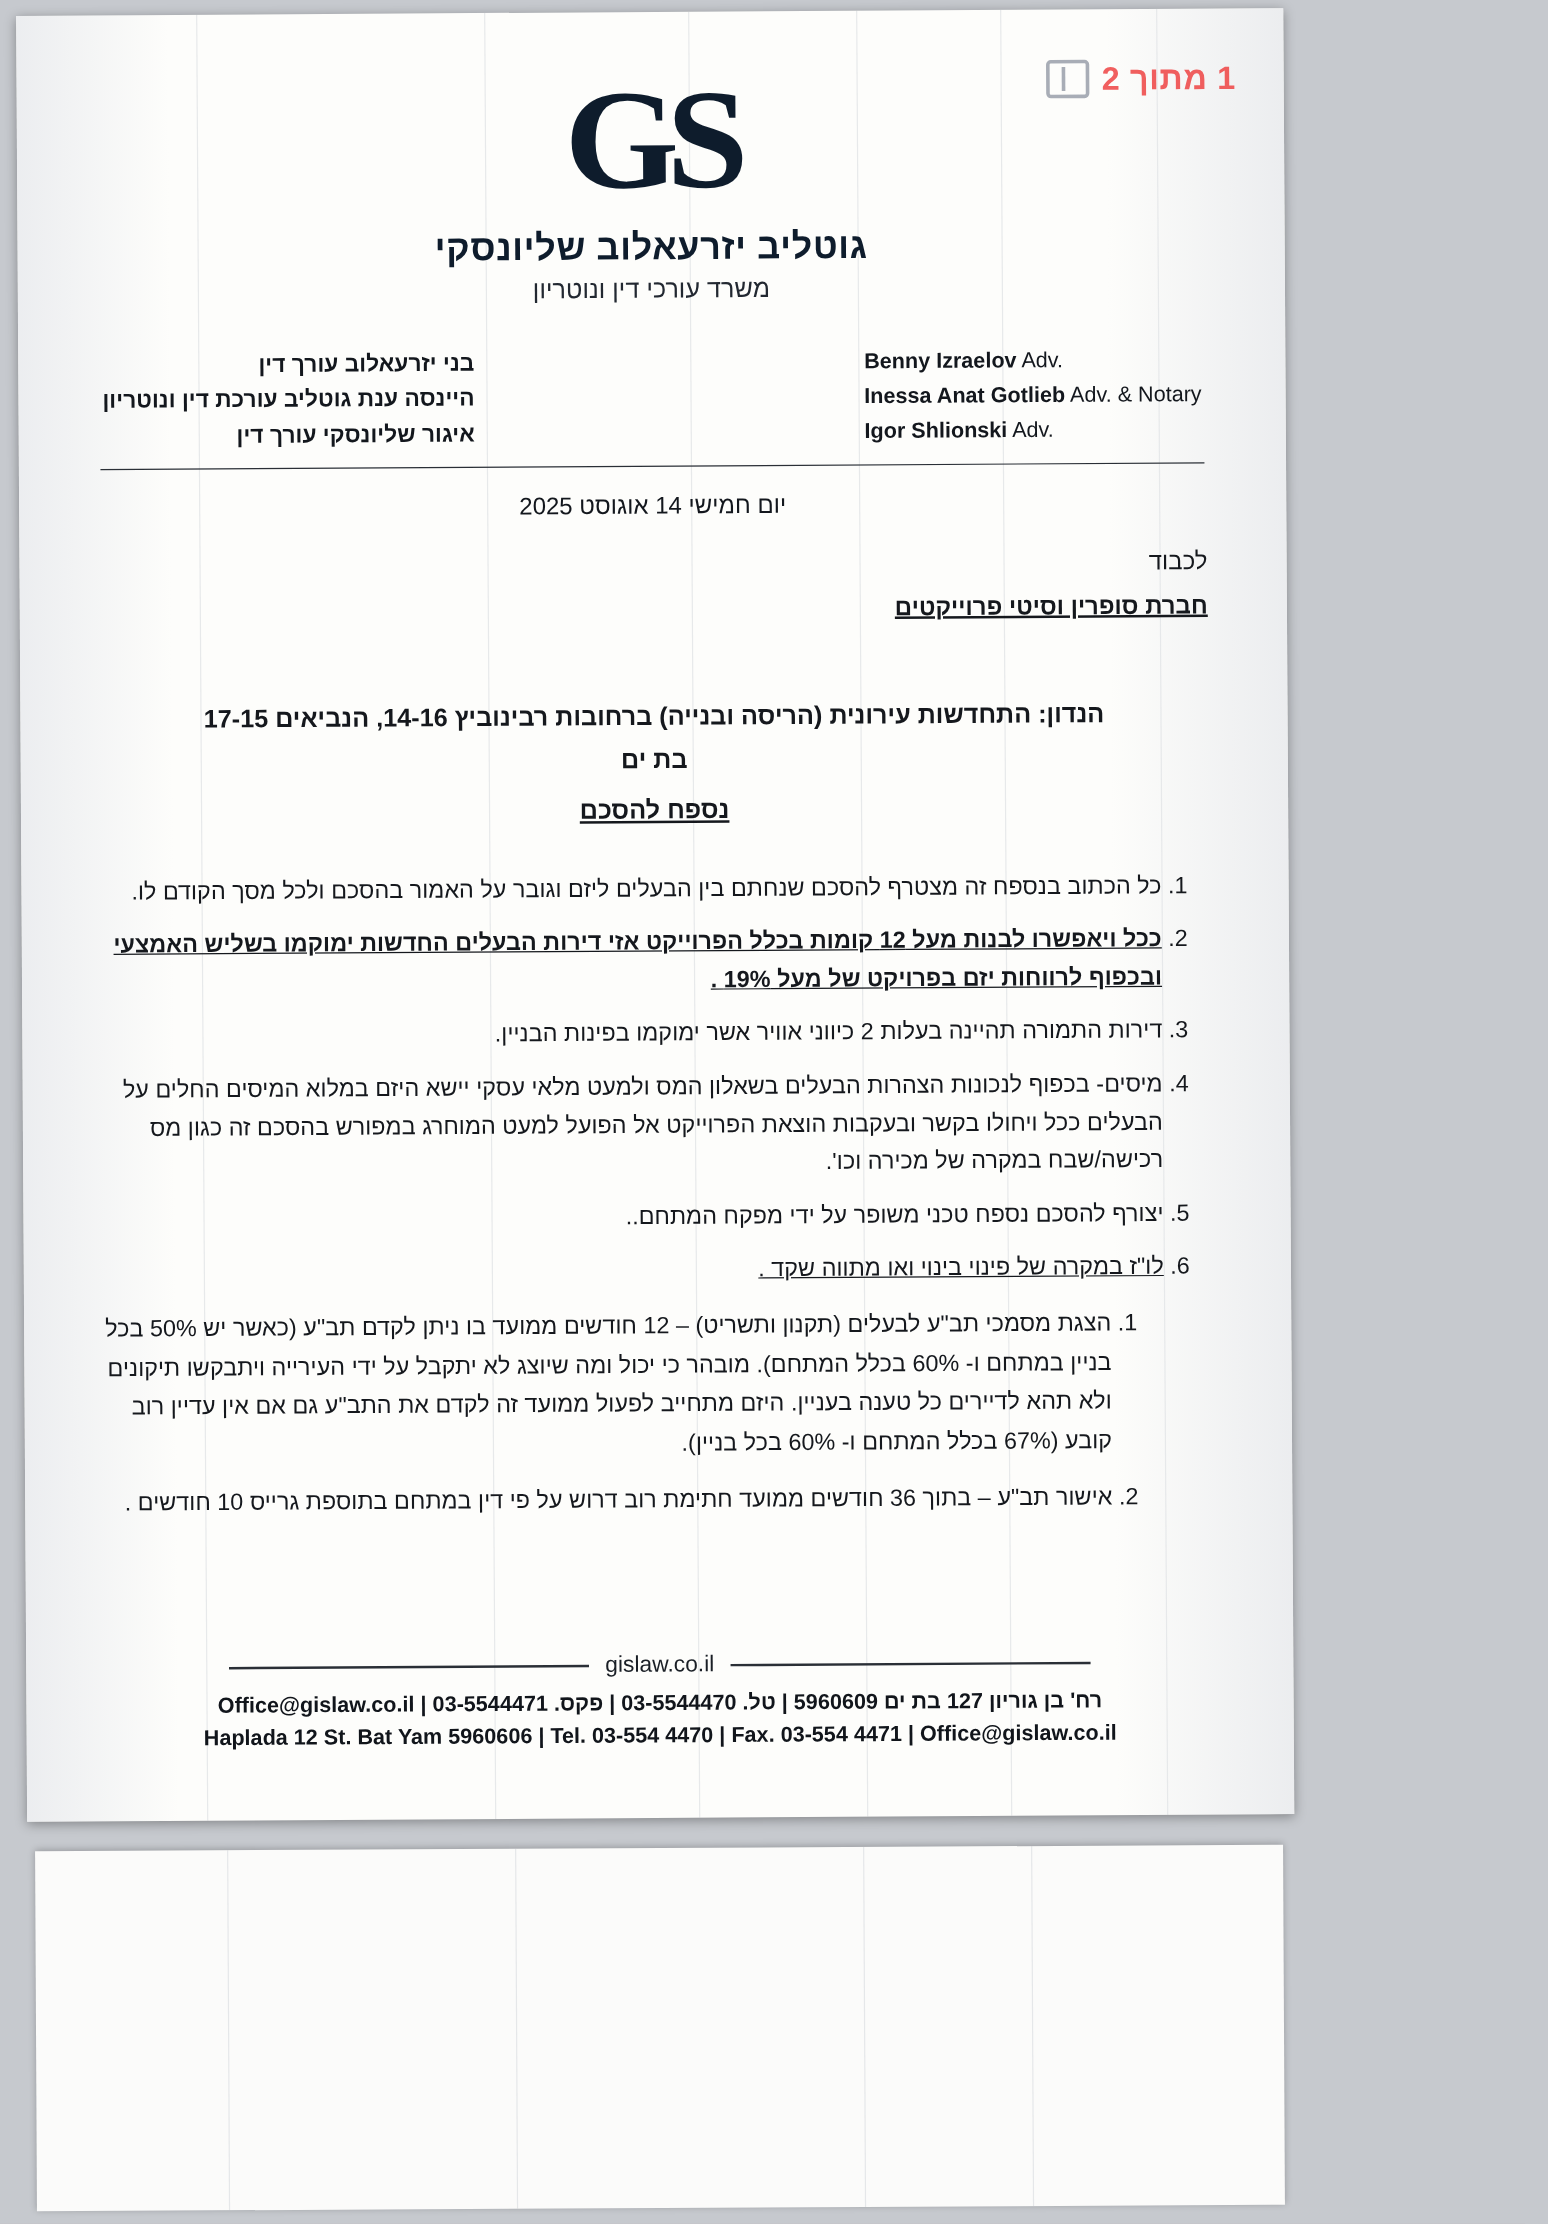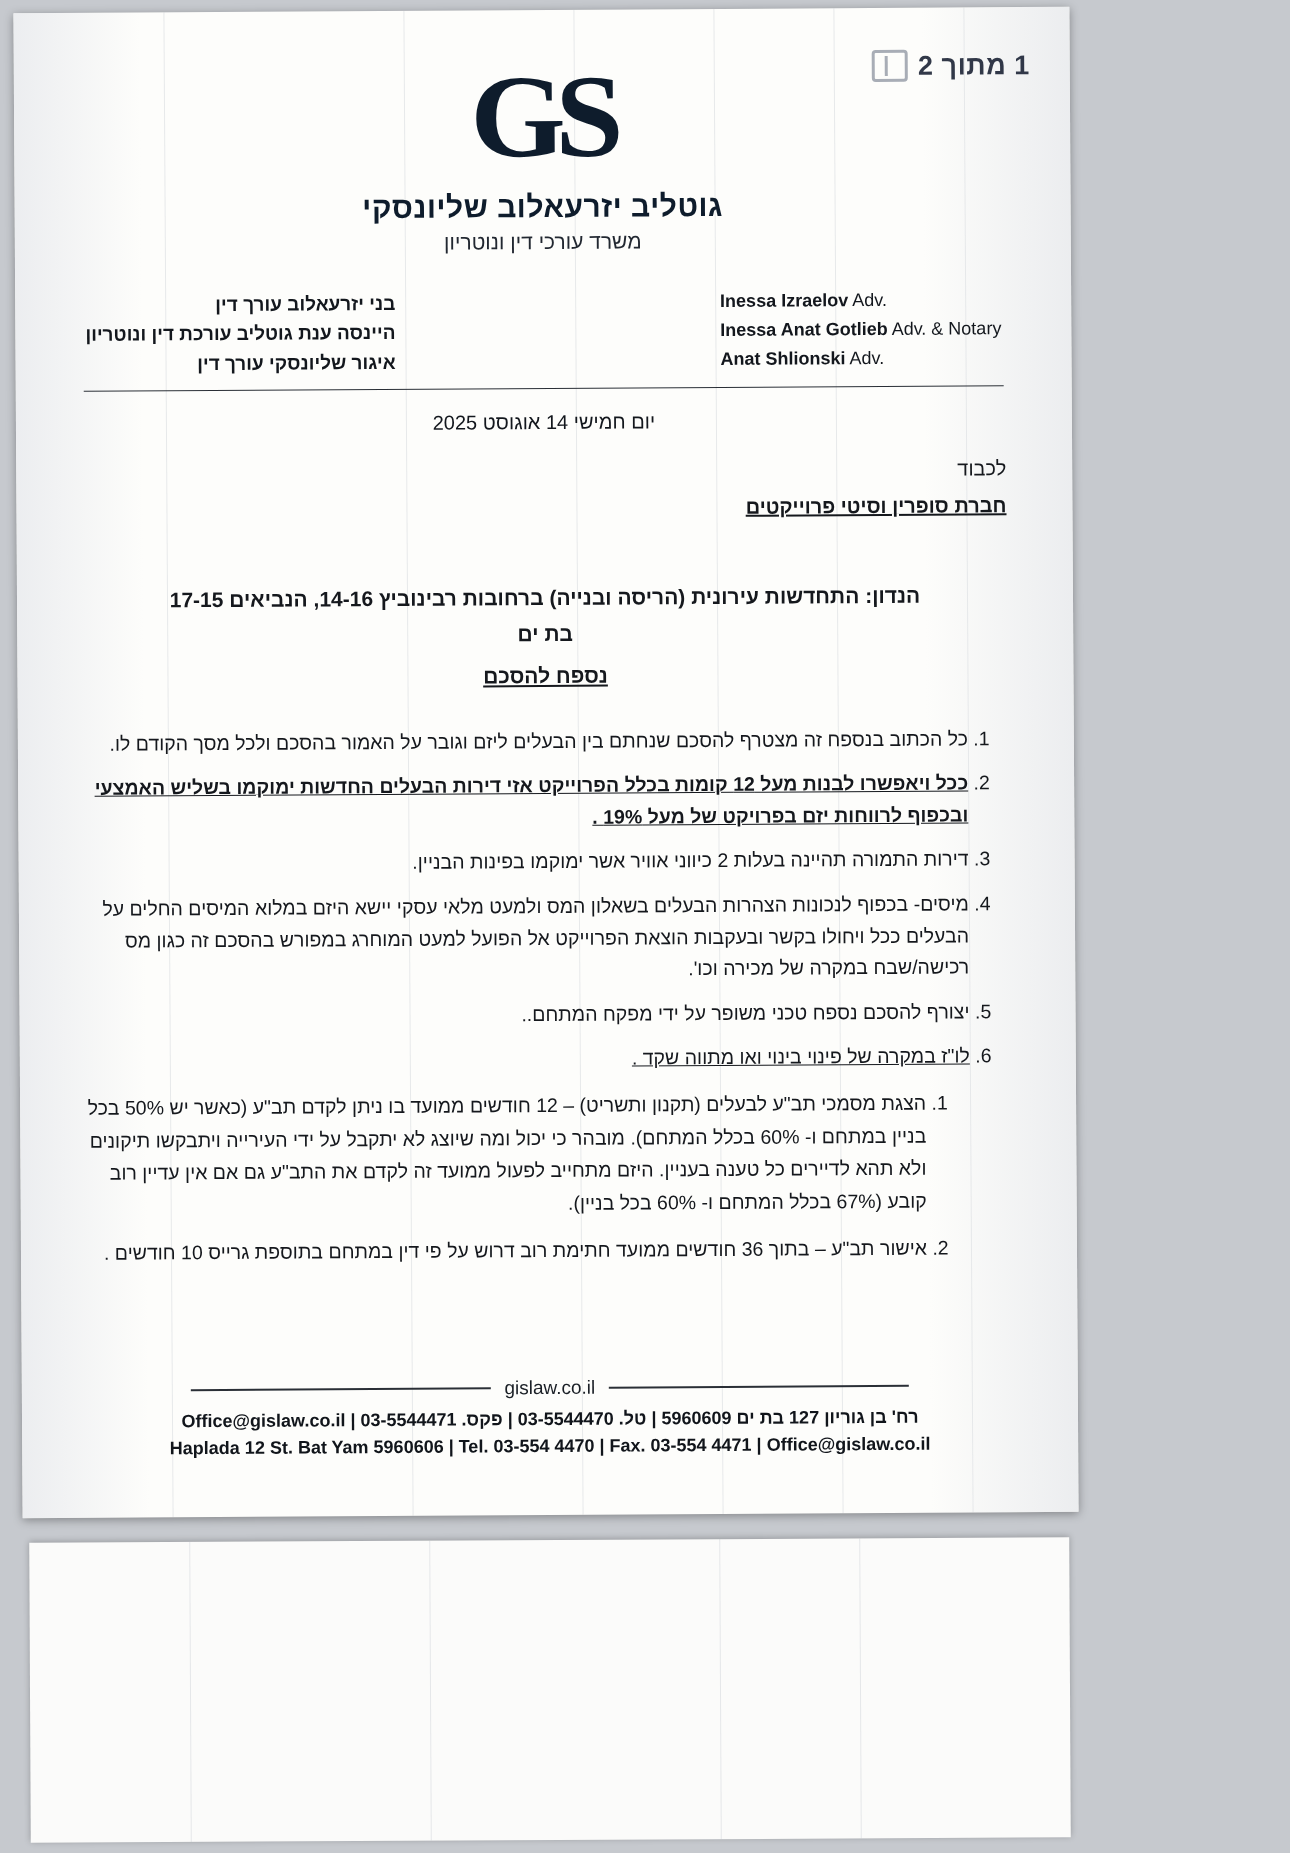--- a/index.html
+++ b/index.html
@@ -70,21 +70,21 @@
   }
 
   
   .page-indicator {
     position: absolute;
     top: 42px;
     right: 40px;
     display: flex;
     align-items: center;
     gap: 10px;
-    color: #0f172a;
+    color: #ef4444;
     font-size: 27px;
     font-weight: bold;
     letter-spacing: .5px;
     opacity: .85;
   }
   .page-indicator .box {
     width: 30px;
     height: 26px;
     border: 3px solid #9aa0ab;
     border-radius: 4px;
@@ -273,29 +273,29 @@
 
       <div class="logo-wrap">
         <div class="logo-mark">GS</div>
         <div class="firm-name">גוטליב יזרעאלוב שליונסקי</div>
         <div class="firm-sub">משרד עורכי דין ונוטריון</div>
       </div>
 
       <div class="lawyers">
         <div class="lawyers-en">
           <div>
-            <b>Inessa Izraelov</b>
+            <b>Benny Izraelov</b>
             <span>Adv.</span>
           </div>
           <div>
             <b>Inessa Anat Gotlieb</b>
             <span>Adv. &amp; Notary</span>
           </div>
           <div>
-            <b>Anat Shlionski</b>
+            <b>Igor Shlionski</b>
             <span>Adv.</span>
           </div>
         </div>
         <div class="lawyers-he">
           <div>בני יזרעאלוב עורך דין</div>
           <div>היינסה ענת גוטליב עורכת דין ונוטריון</div>
           <div>איגור שליונסקי עורך דין</div>
         </div>
       </div>
 

